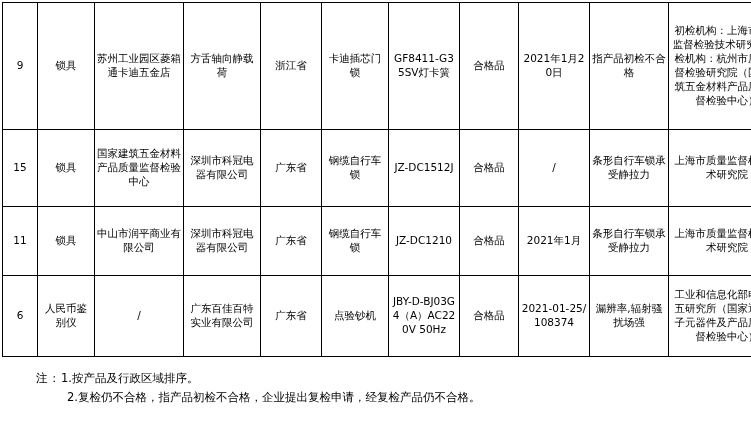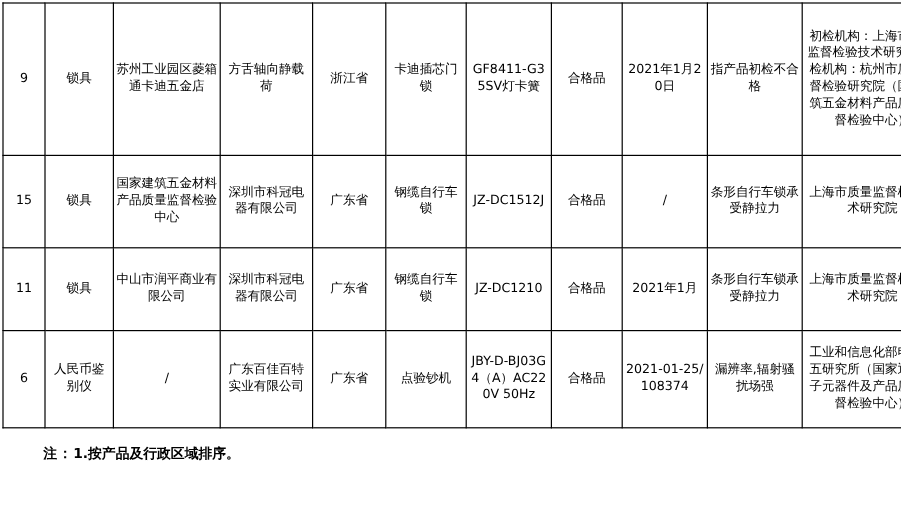--- a/index.html
+++ b/index.html
@@ -58,21 +58,20 @@
     padding: 4px 5px;
   }
   .notes {
     margin: 12px 0 0 0;
     padding-left: 36px;
     font-size: 11.5px;
     line-height: 1.65;
   }
   .notes .note-line {
     white-space: nowrap;
-    font-weight: bold;
   }
   .notes .note-label {
     letter-spacing: 1px;
   }
   .note-indent {
     padding-left: 31px;
   }
 </style>
 </head>
 <body>
@@ -143,15 +142,18 @@
 
       </tr>
 
     </tbody>
   </table>
 
   <div class="notes">
     <div class="note-line">
       <span class="note-label">注：</span><span>1.按产品及行政区域排序。</span>
     </div>
+    <div class="note-line note-indent">
+      <span>2.复检仍不合格，指产品初检不合格，企业提出复检申请，经复检产品仍不合格。</span>
+    </div>
   </div>
 
 </div>
 
 </body></html>

